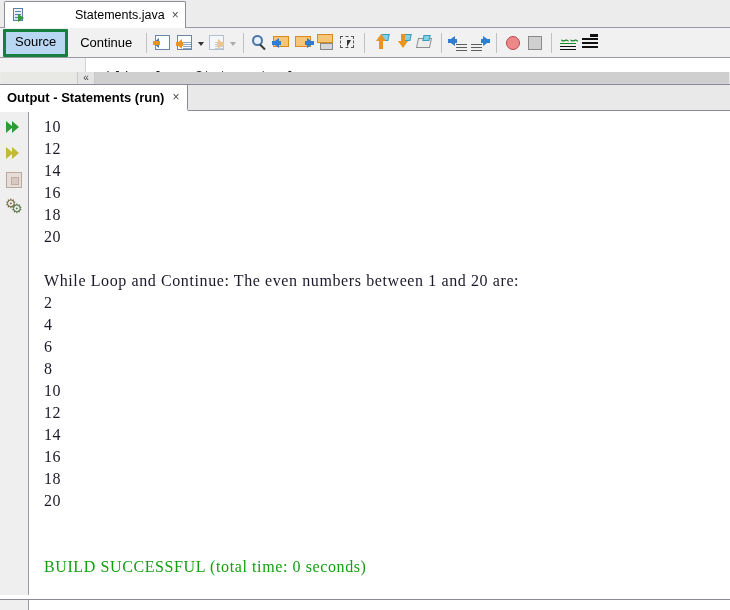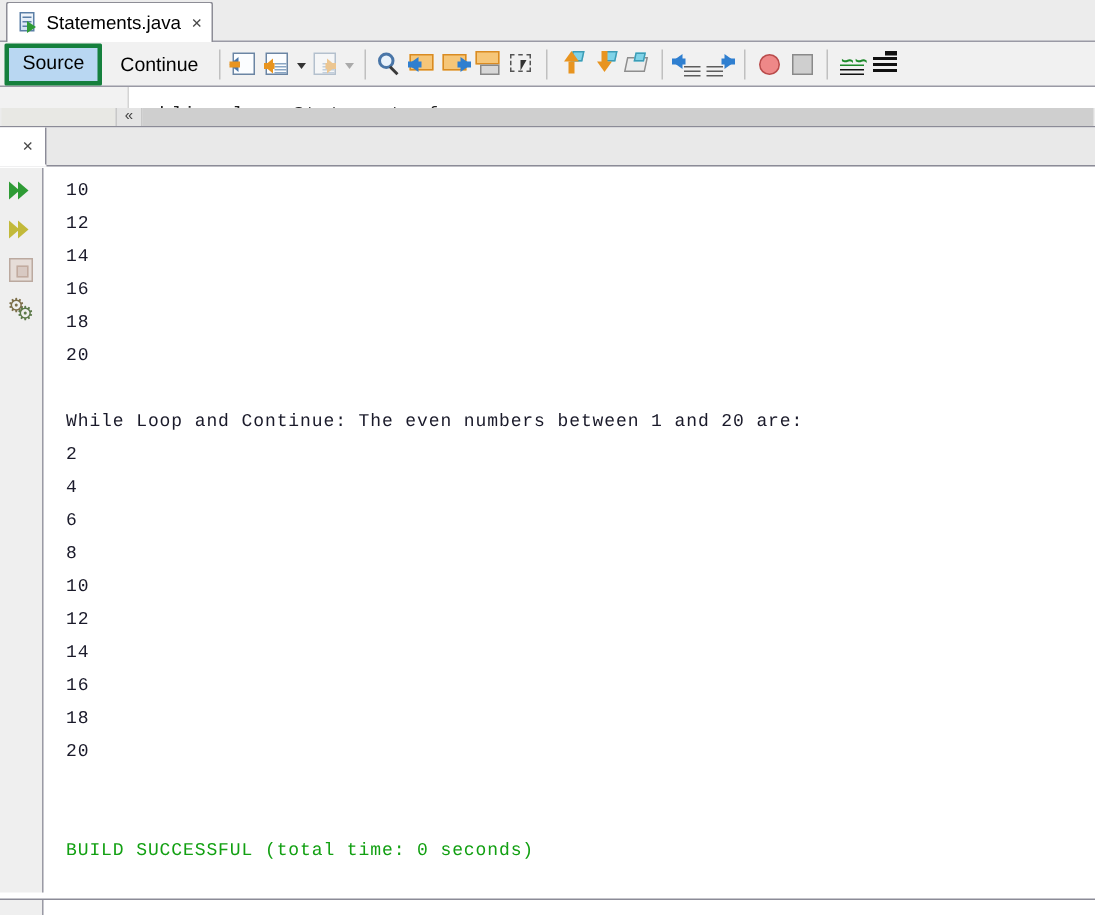--- a/index.html
+++ b/index.html
@@ -79,20 +79,21 @@
     left: 7px; top: 7px;
     width: 0; height: 0;
     border-left: 6px solid #2e9b35;
     border-top: 4px solid transparent;
     border-bottom: 4px solid transparent;
   }
   #file-tab-label {
     font-size: 12.5px;
     color: #000;
     white-space: nowrap;
+    margin-left: 44px;
   }
   #file-tab-close {
     margin-left: 7px;
     font-size: 12px;
     color: #4a4a4a;
     cursor: pointer;
     line-height: 1;
   }
 
   
@@ -540,22 +541,22 @@
   }
 
   
   #output-text {
     position: absolute;
     left: 30px; top: 27px;
     width: 604px;
     height: 483px;
     background: #ffffff;
     overflow: hidden;
-    font-family: Liberation Mono, monospace;
-    font-size: 12px;
+    font-family: Liberation Serif, serif;
+    font-size: 16px;
     line-height: 22px;
     padding: 4px 0 0 14px;
     box-sizing: border-box;
     white-space: pre;
     letter-spacing: 0.6px;
   }
   .out-line { height: 22px; color: #1a1a2a; }
   .out-line.blank { color: transparent; }
   .out-line.green { color: #12a012; }
 
@@ -695,20 +696,21 @@
     <div id="splitter-left"></div>
     <div id="collapse-btn">«</div>
     <div id="splitter-track"></div>
   </div>
 </div>
 
 <div id="output-window">
 
   <div id="output-tabbar">
     <div id="output-tab">
+      <span id="output-tab-label">Output - Statements (run)</span>
       <span id="output-tab-close">×</span>
     </div>
   </div>
 
   <div id="output-gutter">
     <div class="gut-btn" style="color:#2e9b35">
       <span class="dbl-arrow">
           <i class="a1"></i>
           <i class="a2"></i>
         </span>

